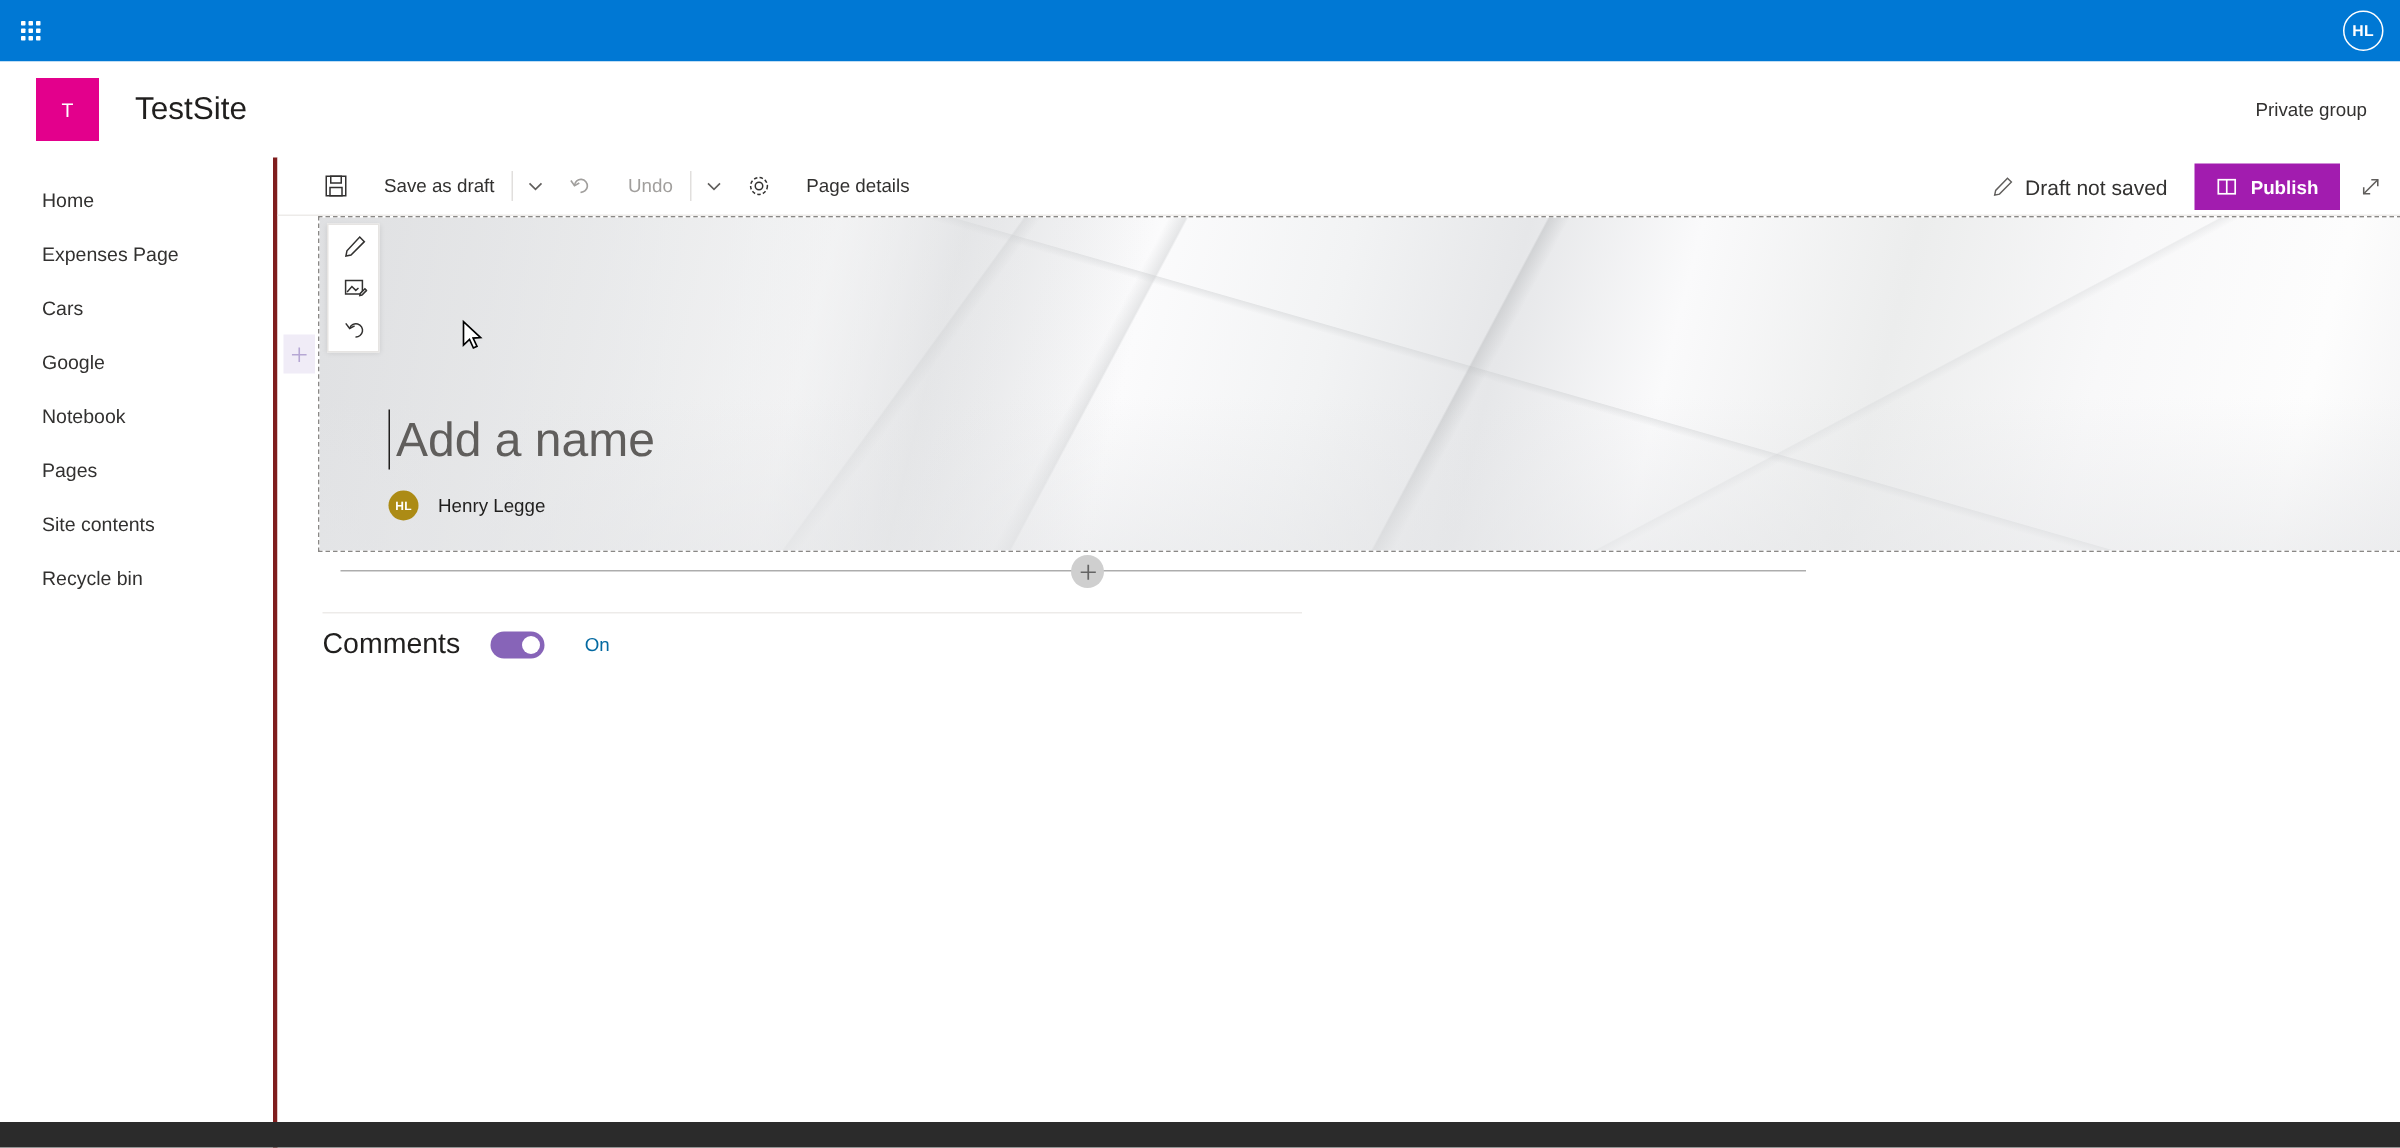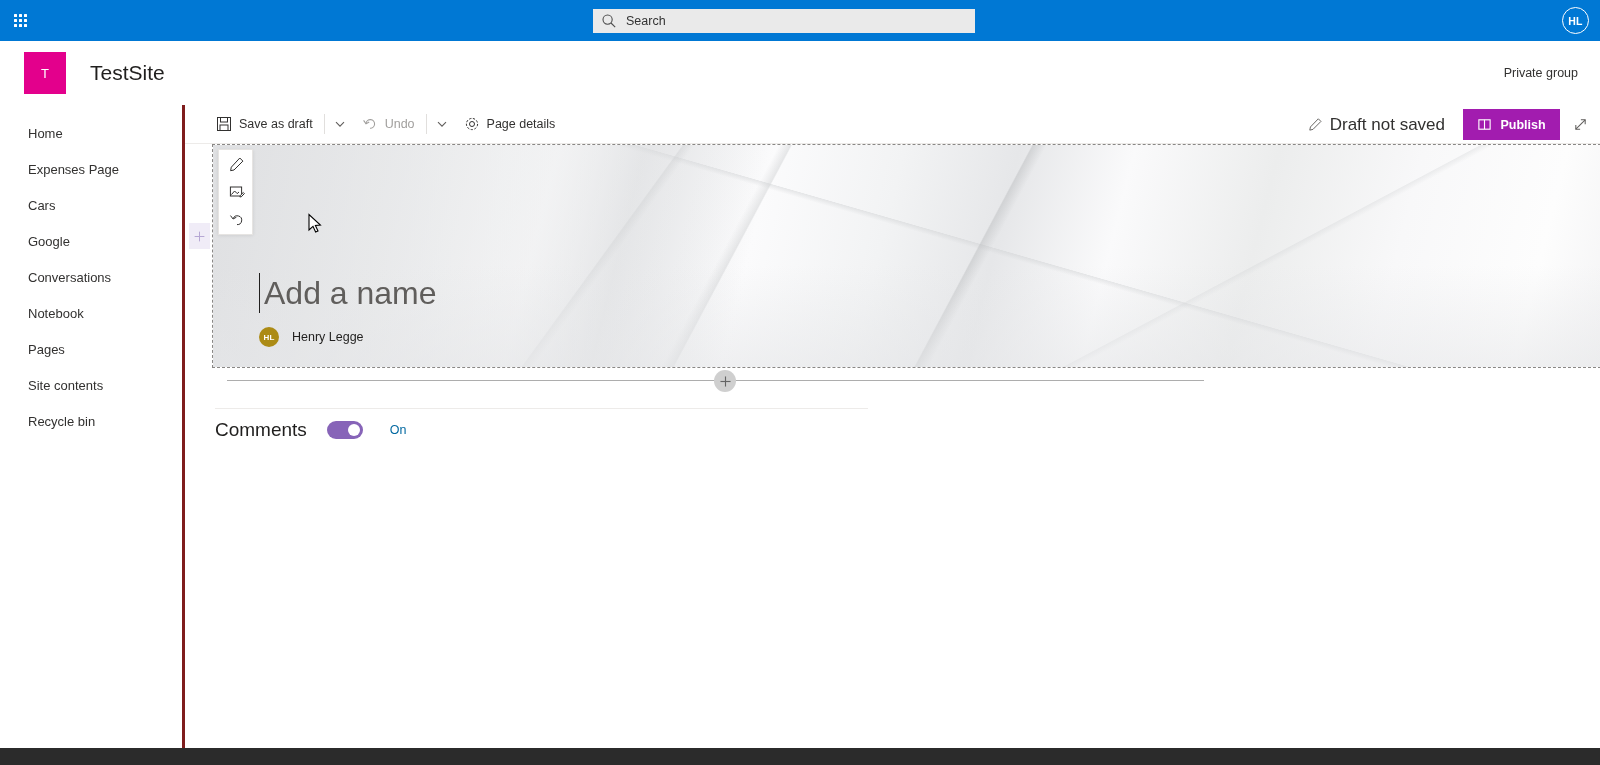--- a/index.html
+++ b/index.html
@@ -104,39 +104,39 @@
     width: 1415px; height: 39px;
     background: #ffffff;
     border-bottom: 1px solid #edebe9;
     display: flex; align-items: center;
   }
   .cmd-btn {
     height: 39px;
     display: flex; align-items: center;
     padding: 0 9px;
     font-size: 12.5px; color: #323130;
-    cursor: pointer; white-space: nowrap;
+    cursor: pointer; white-space: nowrap; gap: 17px;
   }
   .cmd-btn.disabled { color: #a19f9d; cursor: default; }
   .cmd-btn .ico { width: 16px; height: 16px; margin-right: 7px; flex: 0 0 16px; }
   .cmd-btn.first { margin-left: 22px; }
   .chev-btn {
     width: 26px; height: 39px;
     display: flex; align-items: center; justify-content: center;
     cursor: pointer;
   }
   .cmd-sep { width: 1px; height: 20px; background: #e1dfdd; margin: 0 2px; }
 
   .cmd-right {
     position: absolute; right: 0; top: 0;
     height: 39px; display: flex; align-items: center;
   }
   .draft-status {
     display: flex; align-items: center;
-    font-size: 17px; color: #323130;
+    font-size: 14px; color: #323130;
     padding: 0 8px; height: 39px;
     cursor: pointer;
   }
   .draft-status .ico { width: 15px; height: 15px; margin-right: 7px; }
   .publish-btn {
     display: flex; align-items: center; justify-content: center;
     background: #a21caf; color: #ffffff;
     height: 31px; min-width: 97px;
     padding: 0 14px; margin-left: 10px;
     font-size: 12.5px; font-weight: 600;
@@ -305,43 +305,35 @@
         <i></i>
         <i></i>
         <i></i>
         <i></i>
         <i></i>
         <i></i>
         <i></i>
     </div>
   </div>
 
-  <div class="search-wrap">
-    <svg class="search-icon" viewBox="0 0 16 16">
-      <circle cx="6.6" cy="6.6" r="4.6" fill="none" stroke="#333" stroke-width="1.1"></circle>
-      <line x1="10" y1="10" x2="14.2" y2="14.2" stroke="#333" stroke-width="1.1"></line>
-    </svg>
-    <input class="search-input" type="text" placeholder="Search" style="">
-  </div>
 
   <div class="suite-avatar">HL</div>
 </div>
 
 <div class="site-header">
   <div class="site-logo">T</div>
   <div class="site-title">TestSite</div>
   <div class="private-group">Private group</div>
 </div>
 
 <nav class="left-nav">
   <div class="nav-item">Home</div>
   <div class="nav-item">Expenses Page</div>
   <div class="nav-item">Cars</div>
   <div class="nav-item">Google</div>
-  <div class="nav-item">Conversations</div>
   <div class="nav-item">Notebook</div>
   <div class="nav-item">Pages</div>
   <div class="nav-item">Site contents</div>
   <div class="nav-item">Recycle bin</div>
 </nav>
 
 <div class="command-bar">
 
   <div class="cmd-btn first">
     <svg class="ico" viewBox="0 0 16 16">

